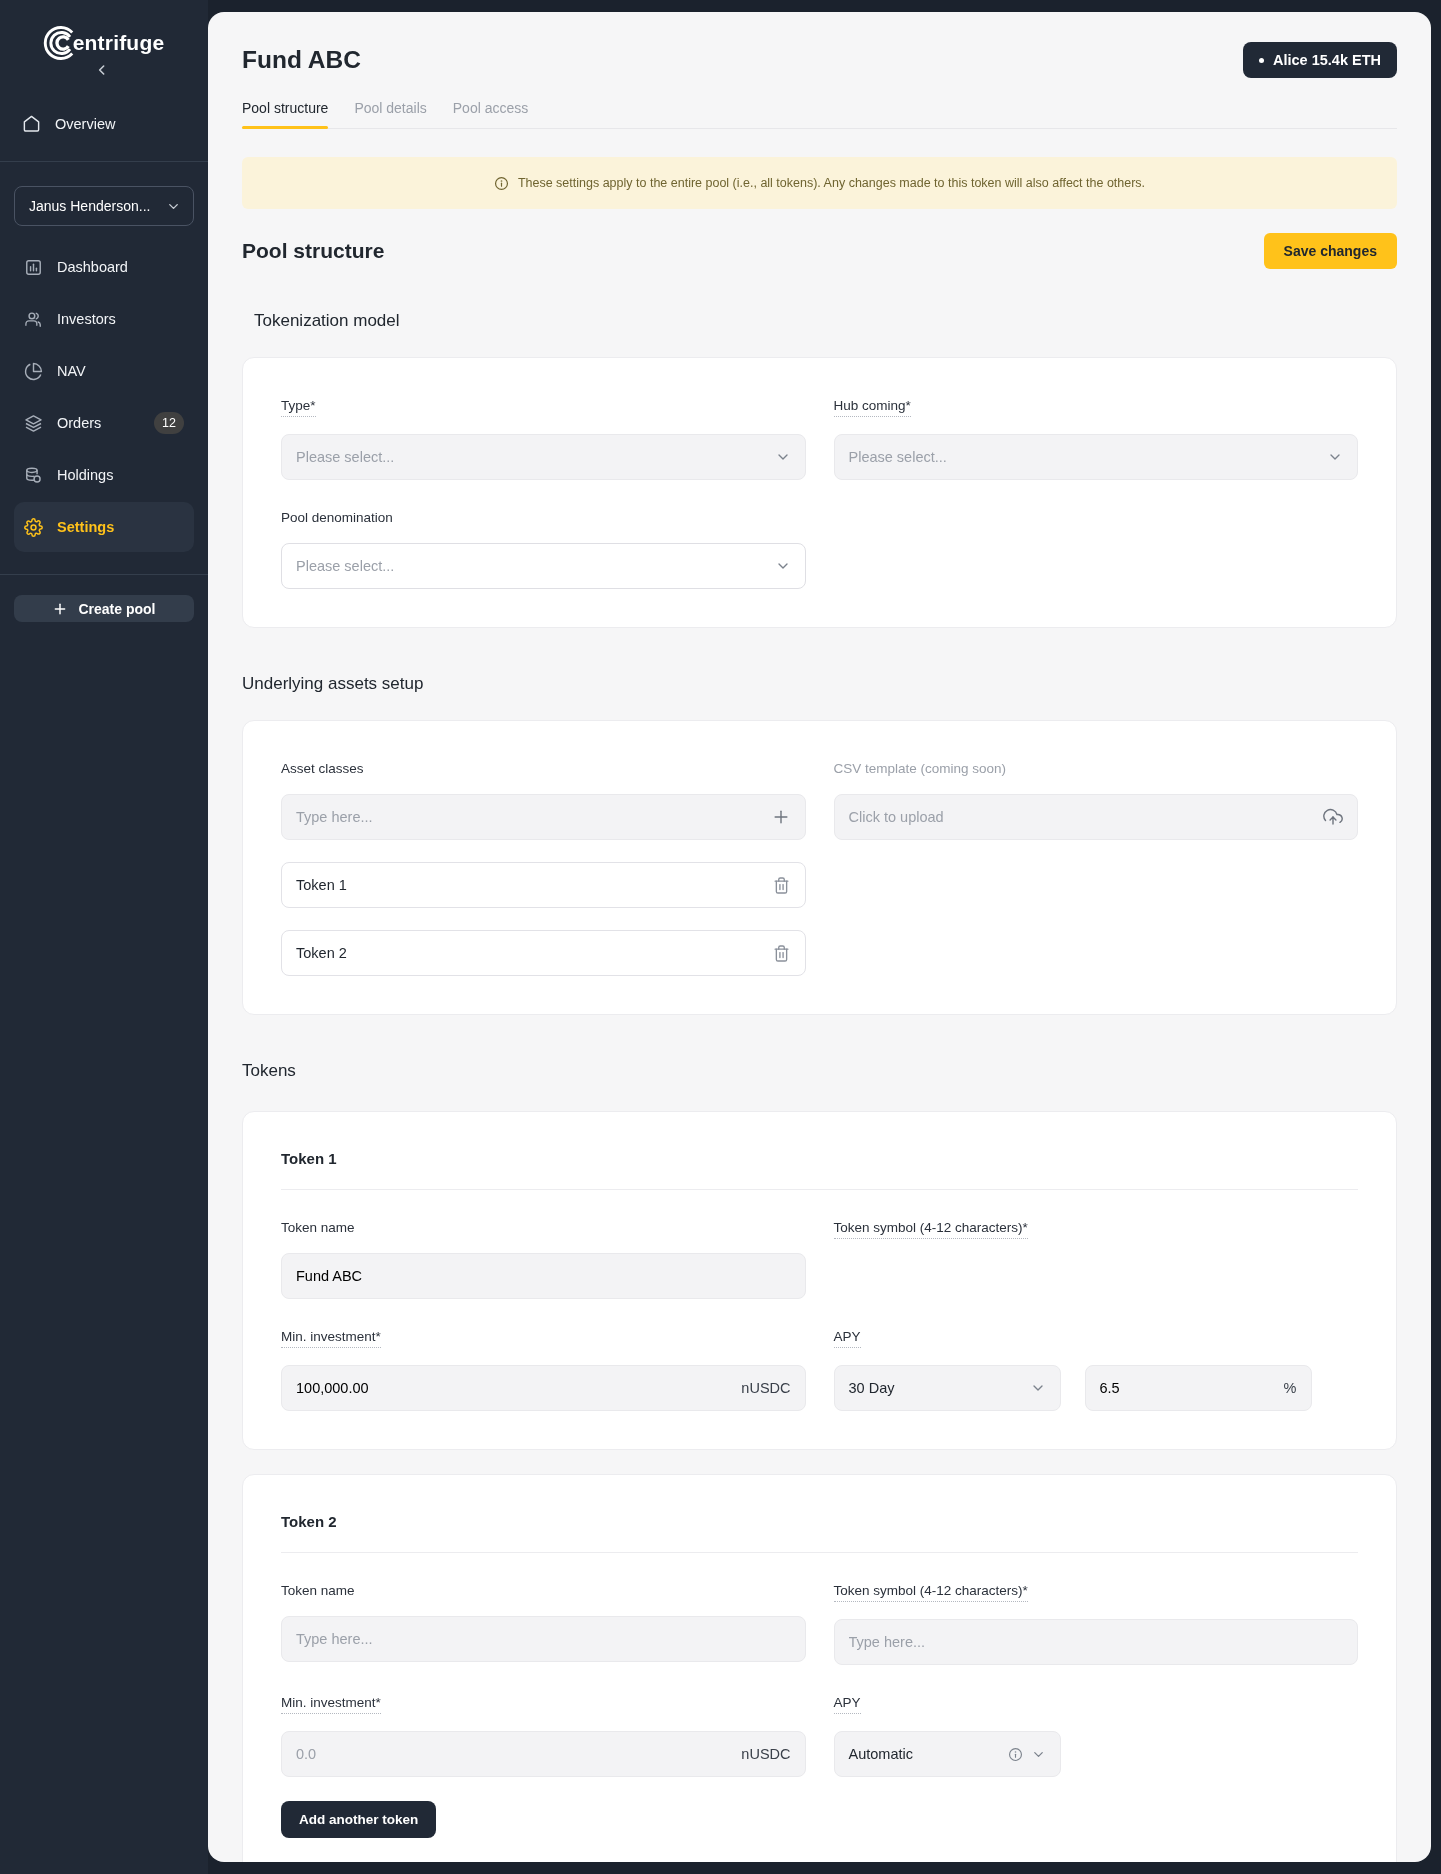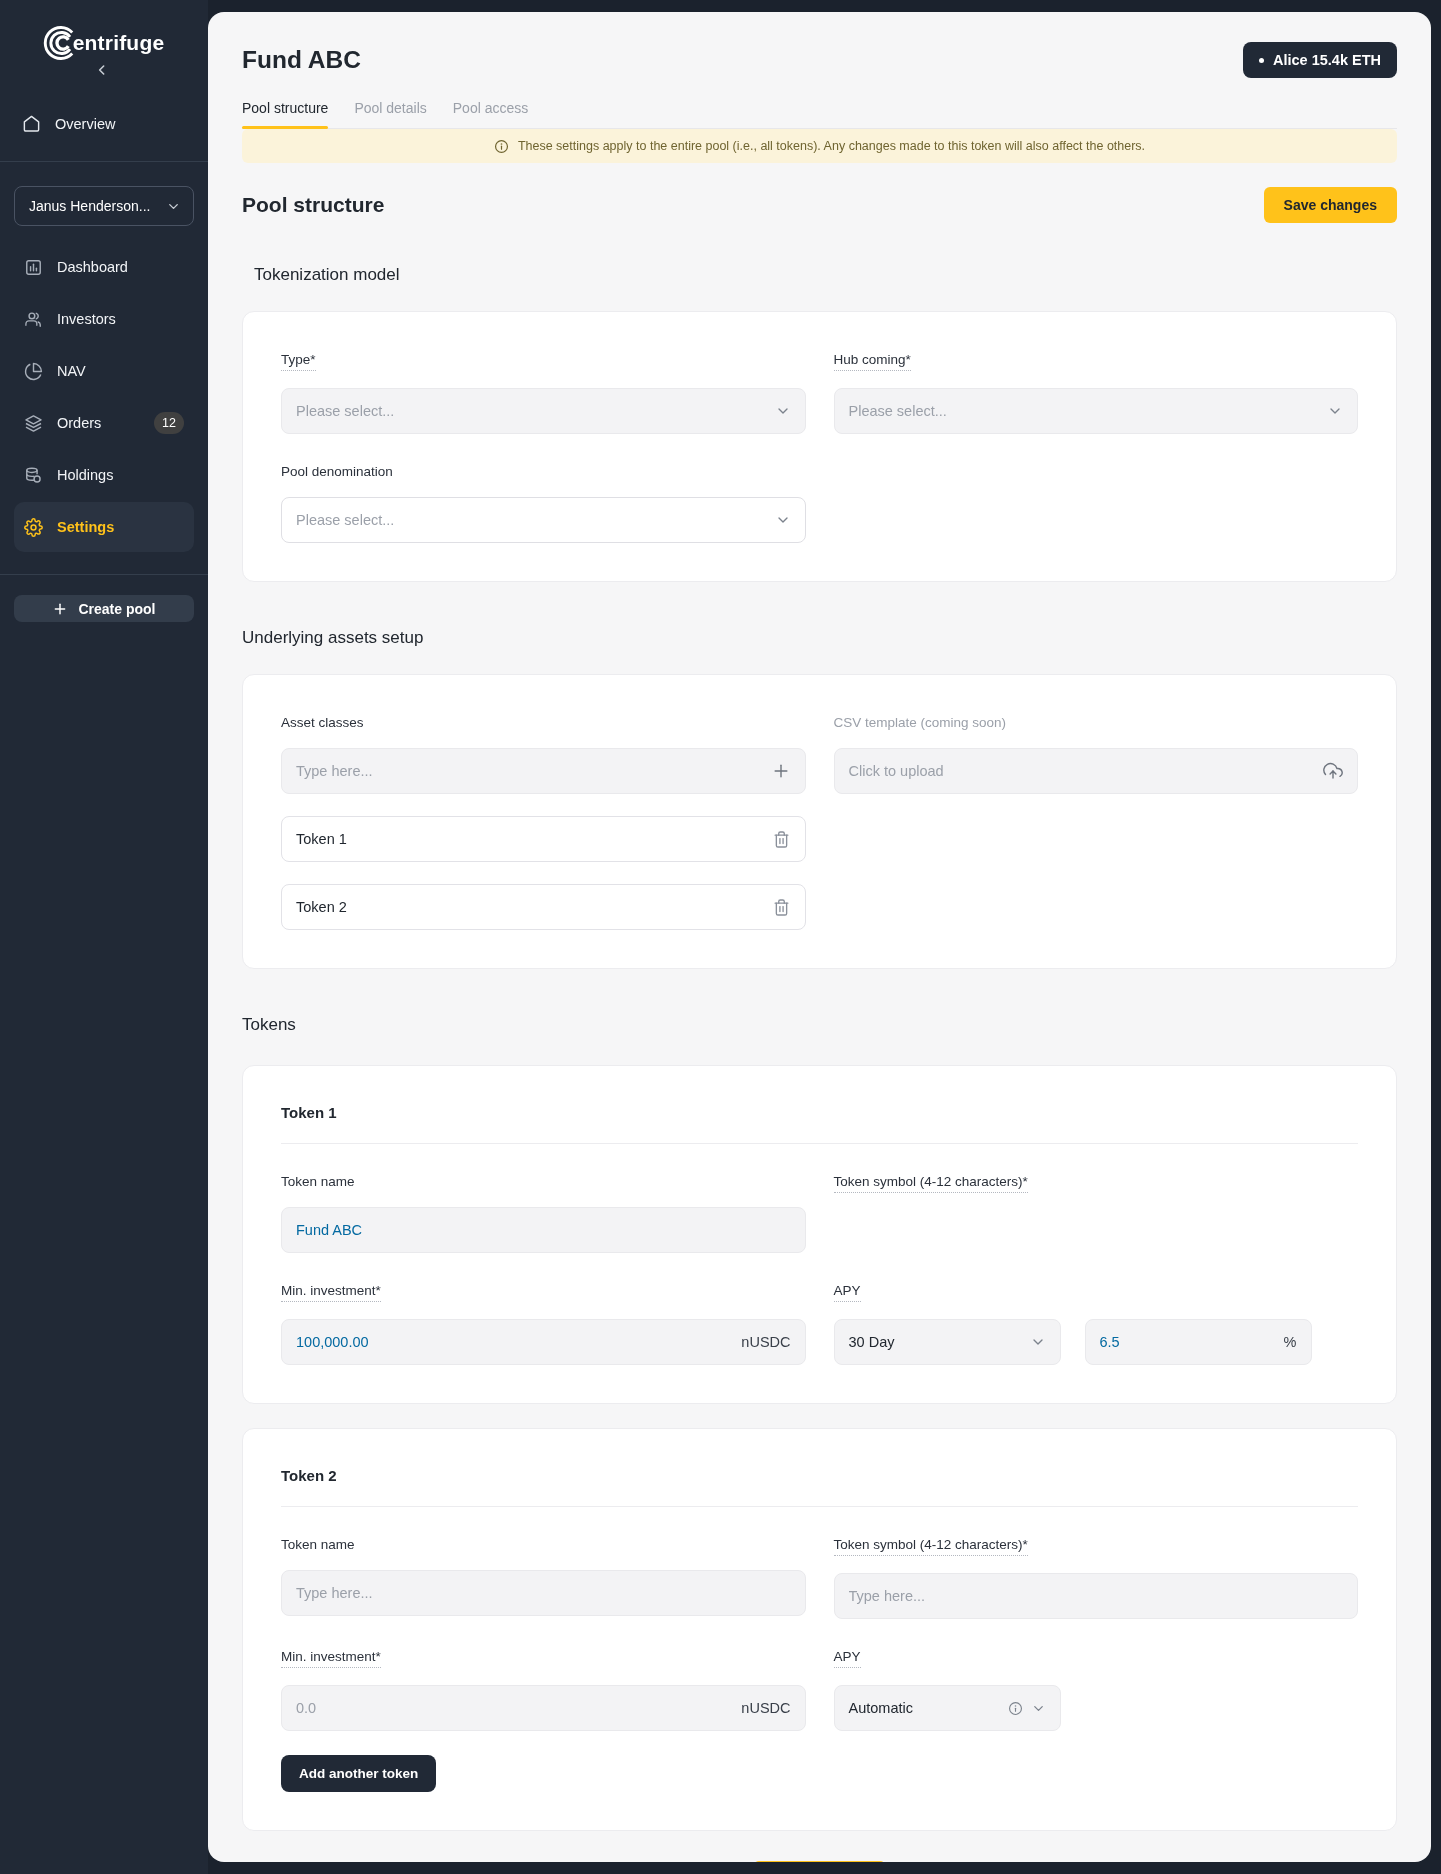--- a/index.html
+++ b/index.html
@@ -59,21 +59,21 @@
     display:flex; align-items:center; gap:9px; padding:0 16px; font-size:14.5px; font-weight:600; cursor:pointer;
   }
   .wallet-dot { width:5px; height:5px; border-radius:50%; background:#FFFFFF; }
 
   .tabs { display:flex; gap:26px; margin-top:22px; border-bottom:1px solid #E7E7EA; }
   .tab { font-size:14px; color:#9BA0A9; padding-bottom:12px; position:relative; cursor:pointer; }
   .tab.active { color:#21272F; font-weight:500; }
   .tab-underline { position:absolute; left:0; right:0; bottom:-1px; height:3px; background:#FFC21A; border-radius:2px; }
 
   .banner {
-    background:#FBF3DA; border-radius:6px; height:34px;
+    margin-top:28px; background:#FBF3DA; border-radius:6px; height:52px;
     display:flex; align-items:center; justify-content:center; gap:9px;
   }
   .banner-text { font-size:12.5px; color:#6F6430; }
   .banner .bicon { color:#6F6430; }
 
   .heading-row { margin-top:24px; display:flex; align-items:center; justify-content:space-between; }
   .h2 { font-size:21px; font-weight:700; color:#21272F; }
   .btn-yellow {
     background:#FFC21A; color:#21272F; border:none; border-radius:6px; height:36px;
     padding:0 20px; font-size:14px; font-weight:600; cursor:pointer; font-family:inherit;
@@ -99,21 +99,21 @@
     padding:0 14px; font-size:14.5px;
   }
   .fill-gray { background:#F3F3F5; border:1px solid #E9E9EC; }
   .fill-white { background:#FFFFFF; border:1px solid #DFDFE4; }
   .select { justify-content:space-between; cursor:pointer; }
   .placeholder { color:#9BA0A9; }
   .value-text { color:#21272F; }
   .chev { color:#7B828C; flex-shrink:0; }
   .input-wrap input {
     border:none; outline:none; background:transparent; flex:1; font-size:14.5px;
-    color:#0369a1; font-family:inherit; min-width:0;
+    color:#000000; font-family:inherit; min-width:0;
   }
   .input-wrap input::placeholder { color:#9BA0A9; }
   .suffix { color:#3A404A; font-size:14.5px; margin-left:10px; }
   .end-icon { color:#6E747E; margin-left:10px; flex-shrink:0; cursor:pointer; }
 
   .asset-row {
     width:100%; height:46px; background:#FFFFFF; border:1px solid #E2E2E7; border-radius:8px;
     display:flex; align-items:center; justify-content:space-between; padding:0 14px; font-size:14.5px; color:#21272F;
     margin-top:22px;
   }

